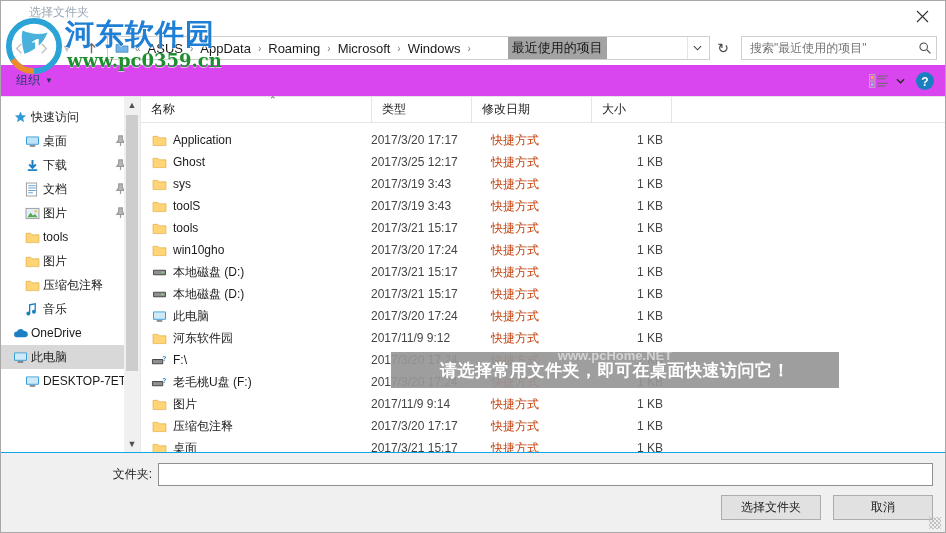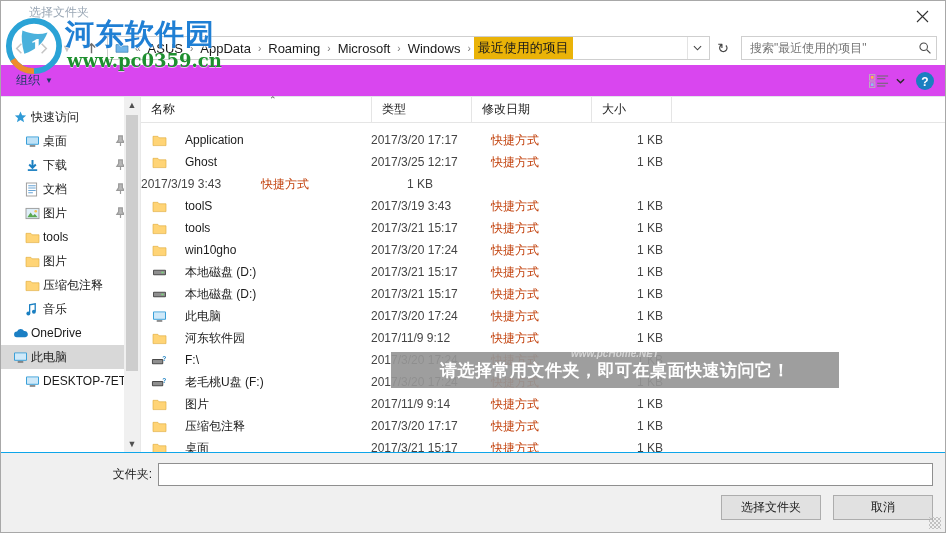--- a/index.html
+++ b/index.html
@@ -53,21 +53,21 @@
     flex: 1 1 auto; height: 24px; margin-left: 4px;
     border: 1px solid #cfcfcf; background: #fff;
     display: flex; align-items: center; padding: 0 2px 0 4px;
     min-width: 0;
   }
   .crumb-icon { width: 20px; display: flex; align-items: center; justify-content: center; flex: none; }
   .crumb {
     font-size: 13px; color: #1b1b1b; padding: 2px 4px;
     white-space: nowrap; cursor: pointer;
   }
-  .crumb.active { background: #eab308; }
+  .crumb.active { background: #a3a3a3; margin-left: 34px; }
   .crumb-sep {
     color: #777; font-size: 10px; padding: 0 3px; flex: none;
     user-select: none;
   }
   .crumb-spacer { flex: 1 1 auto; }
   .crumb-drop {
     width: 20px; height: 22px; flex: none;
     display: flex; align-items: center; justify-content: center;
     color: #444; font-size: 9px; cursor: pointer;
     border-left: 1px solid #e3e3e3;
@@ -158,42 +158,42 @@
   .sort-mark {
     position: absolute; left: 128px; top: -2px;
     color: #5a5a5a; font-size: 9px;
   }
 
   .rows { flex: 1 1 auto; overflow: hidden; padding-top: 6px; }
   .row {
     height: 22px; display: flex; align-items: center;
     font-size: 12px; color: #1b1b1b; cursor: pointer;
   }
-  .cell-name { width: 230px; flex: none; display: flex; align-items: center; padding-left: 10px; gap: 18px; white-space: nowrap; overflow: hidden; }
+  .cell-name { width: 230px; flex: none; display: flex; align-items: center; padding-left: 10px; gap: 6px; white-space: nowrap; overflow: hidden; }
   .cell-date { width: 120px; flex: none; color: #444; }
   .cell-type { width: 100px; flex: none; color: #c2410c; }
   .cell-size { width: 80px; flex: none; color: #444; text-align: right; padding-right: 8px; }
   .row-ico { width: 16px; height: 16px; flex: none; display: flex; align-items: center; justify-content: center; }
 
   
   .tip {
     position: absolute; left: 250px; top: 255px;
     width: 448px; height: 36px;
     background: rgba(150,150,150,0.92);
     display: flex; align-items: center; justify-content: center;
     pointer-events: none;
   }
   .tip-text {
     font-size: 17px; font-weight: bold; color: #ffffff;
     white-space: nowrap; letter-spacing: 0.5px;
   }
   .tip-wm {
     position: absolute; top: -4px; left: 50%; transform: translateX(-50%);
-    font-size: 10px; font-weight: bold; color: rgba(255,255,255,0.55);
-    font-style: italic; white-space: nowrap;
+    font-size: 13px; font-weight: bold; color: rgba(255,255,255,0.55);
+    white-space: nowrap;
   }
 
   
   .footer { flex: none; background: #f0f0f0; border-top: 1px solid #0ea5e9; }
   .foot-row1 { display: flex; align-items: center; height: 42px; padding: 0 12px; }
   .foot-label { font-size: 12px; color: #1b1b1b; width: 145px; text-align: right; padding-right: 6px; }
   .foot-input {
     flex: 1 1 auto; height: 23px; border: 1px solid #8f8f8f; background: #fff;
     font-size: 12px; padding: 0 5px; font-family: inherit; color: #1b1b1b; outline: none;
   }
@@ -516,20 +516,28 @@
                   <path d="M1 2.5 h5.2 l1.3 1.6 H15 V12.5 H1 Z" fill="#ffd476" stroke="#e0ad3f" stroke-width="0.7"></path>
                 </svg>
               </span>
               <span>Ghost</span>
             </div>
             <div class="cell-date">2017/3/25 12:17</div>
             <div class="cell-type">快捷方式</div>
             <div class="cell-size">1 KB</div>
           </div>
           <div class="row">
+            <div class="cell-name">
+              <span class="row-ico">
+                <svg width="15" height="13" viewBox="0 0 16 14">
+                  <path d="M1 2.5 h5.2 l1.3 1.6 H15 V12.5 H1 Z" fill="#ffd476" stroke="#e0ad3f" stroke-width="0.7"></path>
+                </svg>
+              </span>
+              <span>sys</span>
+            </div>
             <div class="cell-date">2017/3/19 3:43</div>
             <div class="cell-type">快捷方式</div>
             <div class="cell-size">1 KB</div>
           </div>
           <div class="row">
             <div class="cell-name">
               <span class="row-ico">
                 <svg width="15" height="13" viewBox="0 0 16 14">
                   <path d="M1 2.5 h5.2 l1.3 1.6 H15 V12.5 H1 Z" fill="#ffd476" stroke="#e0ad3f" stroke-width="0.7"></path>
                 </svg>

